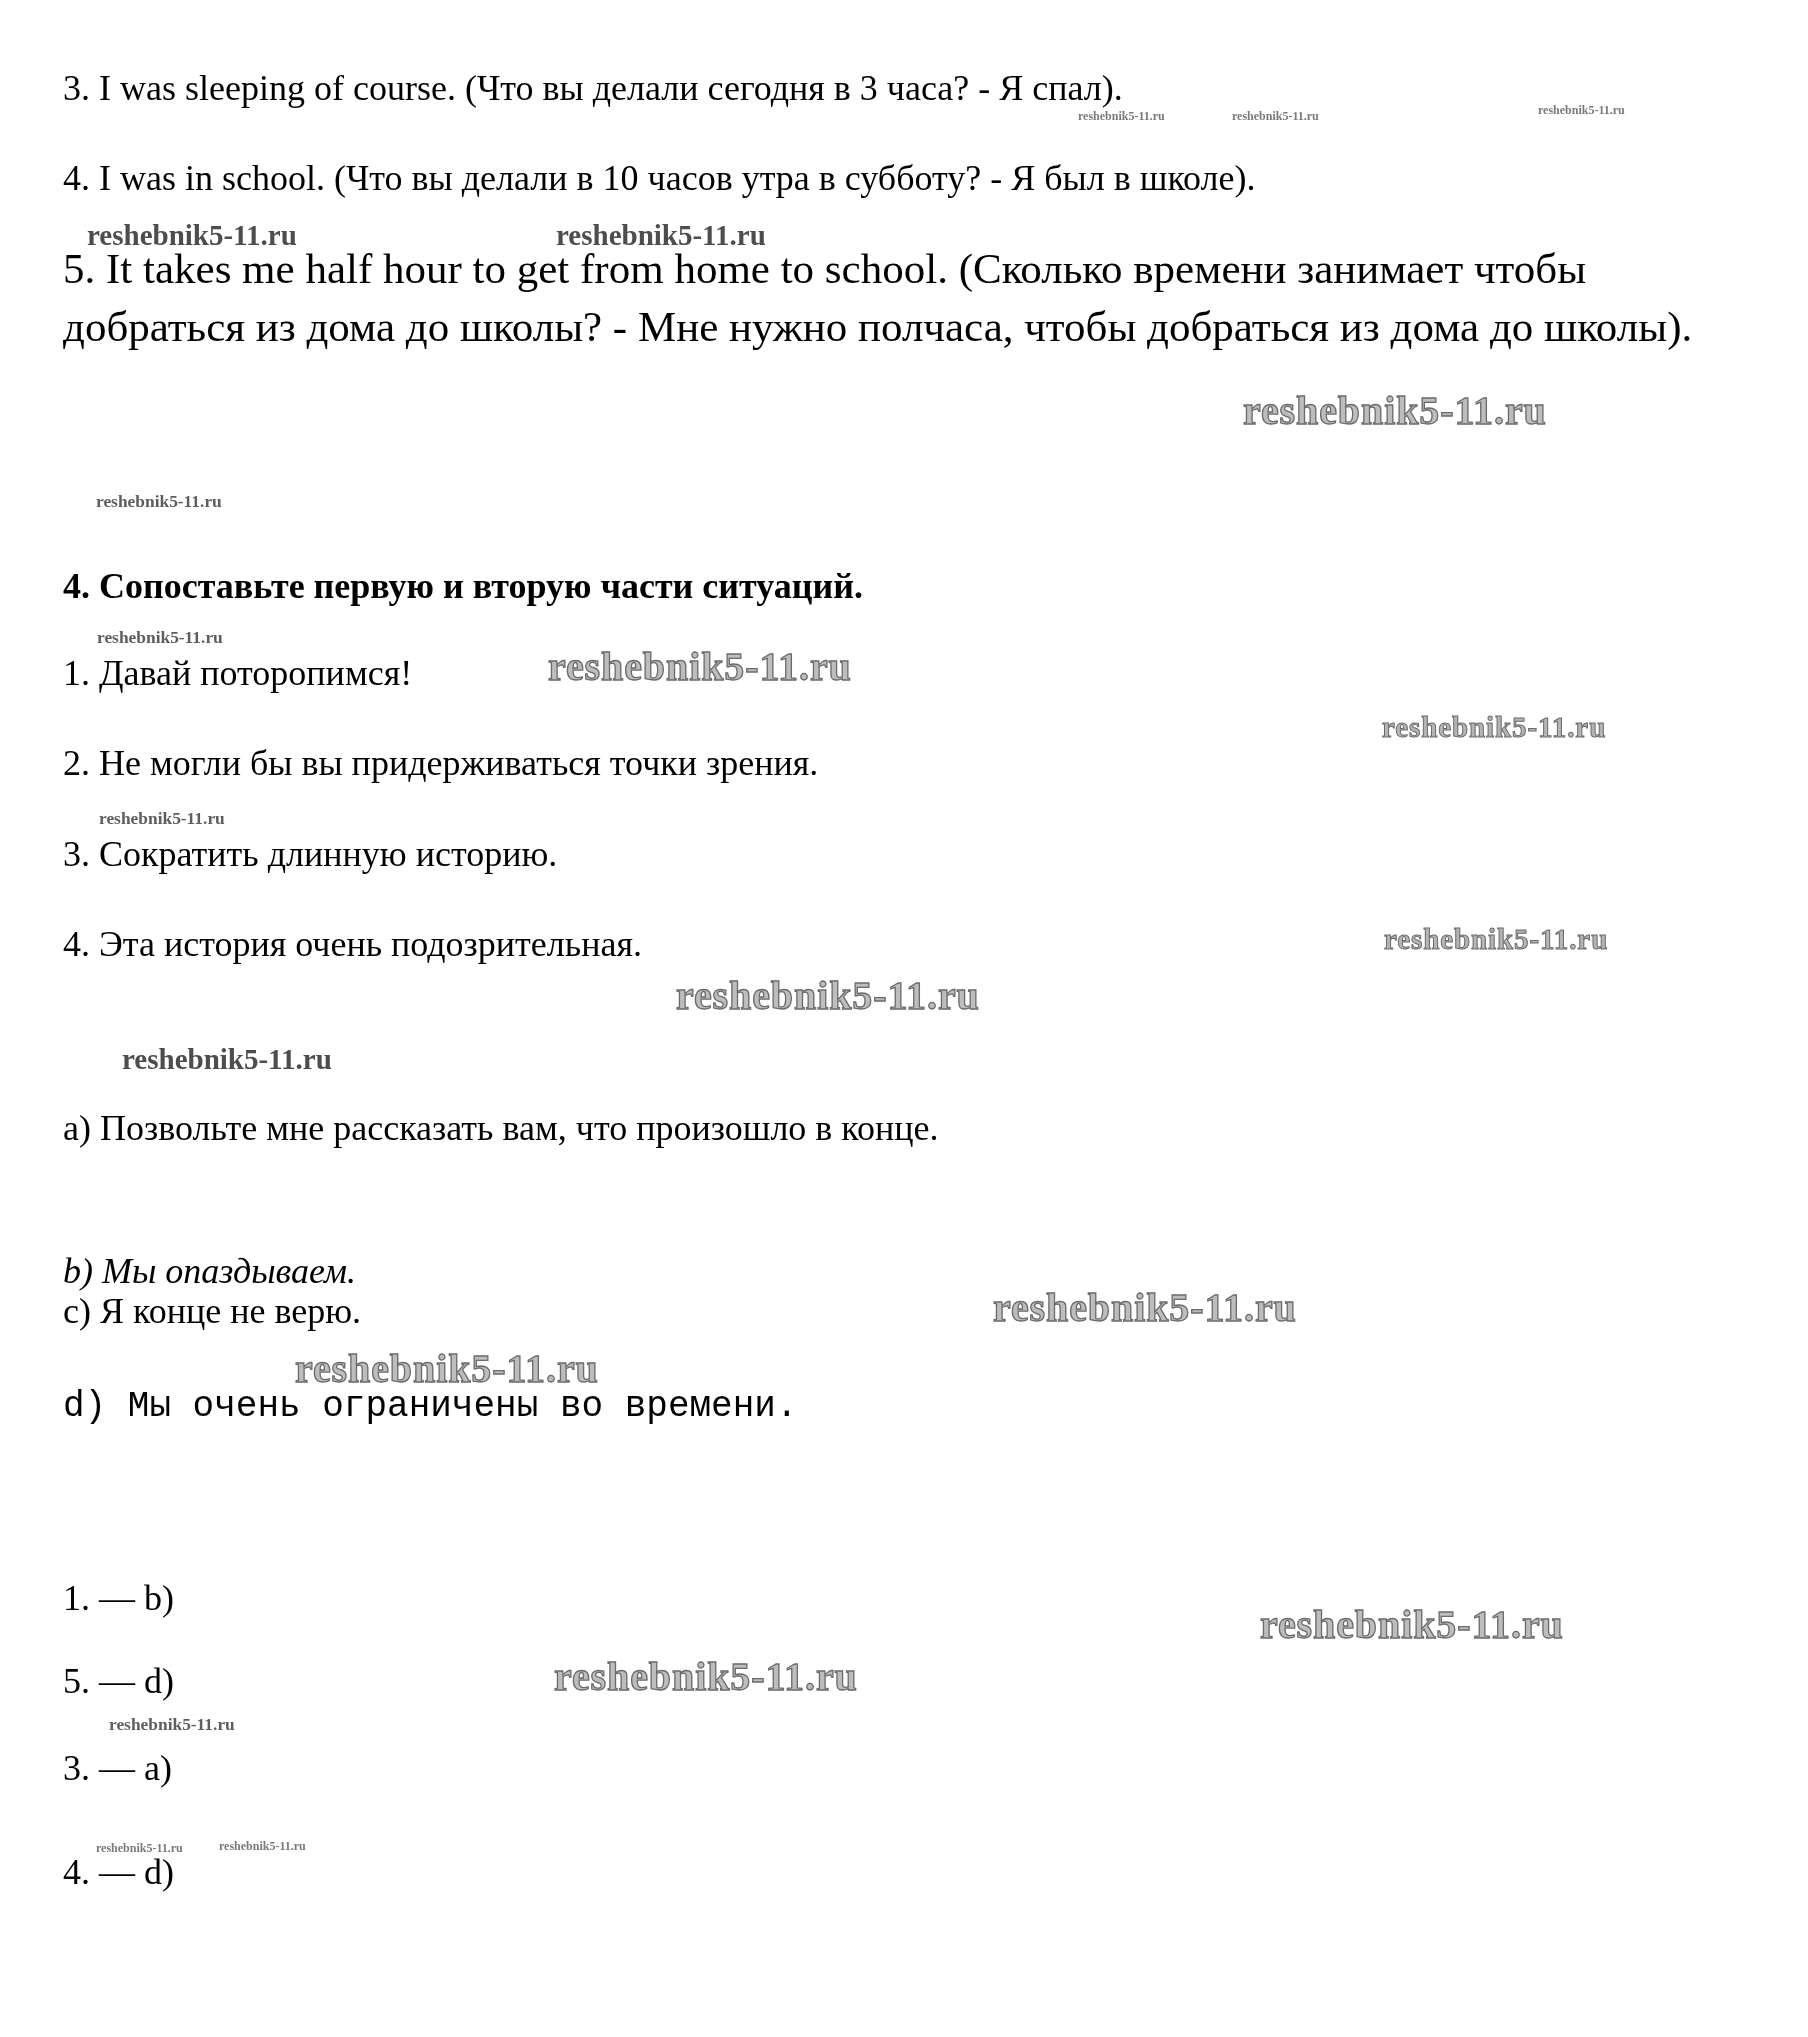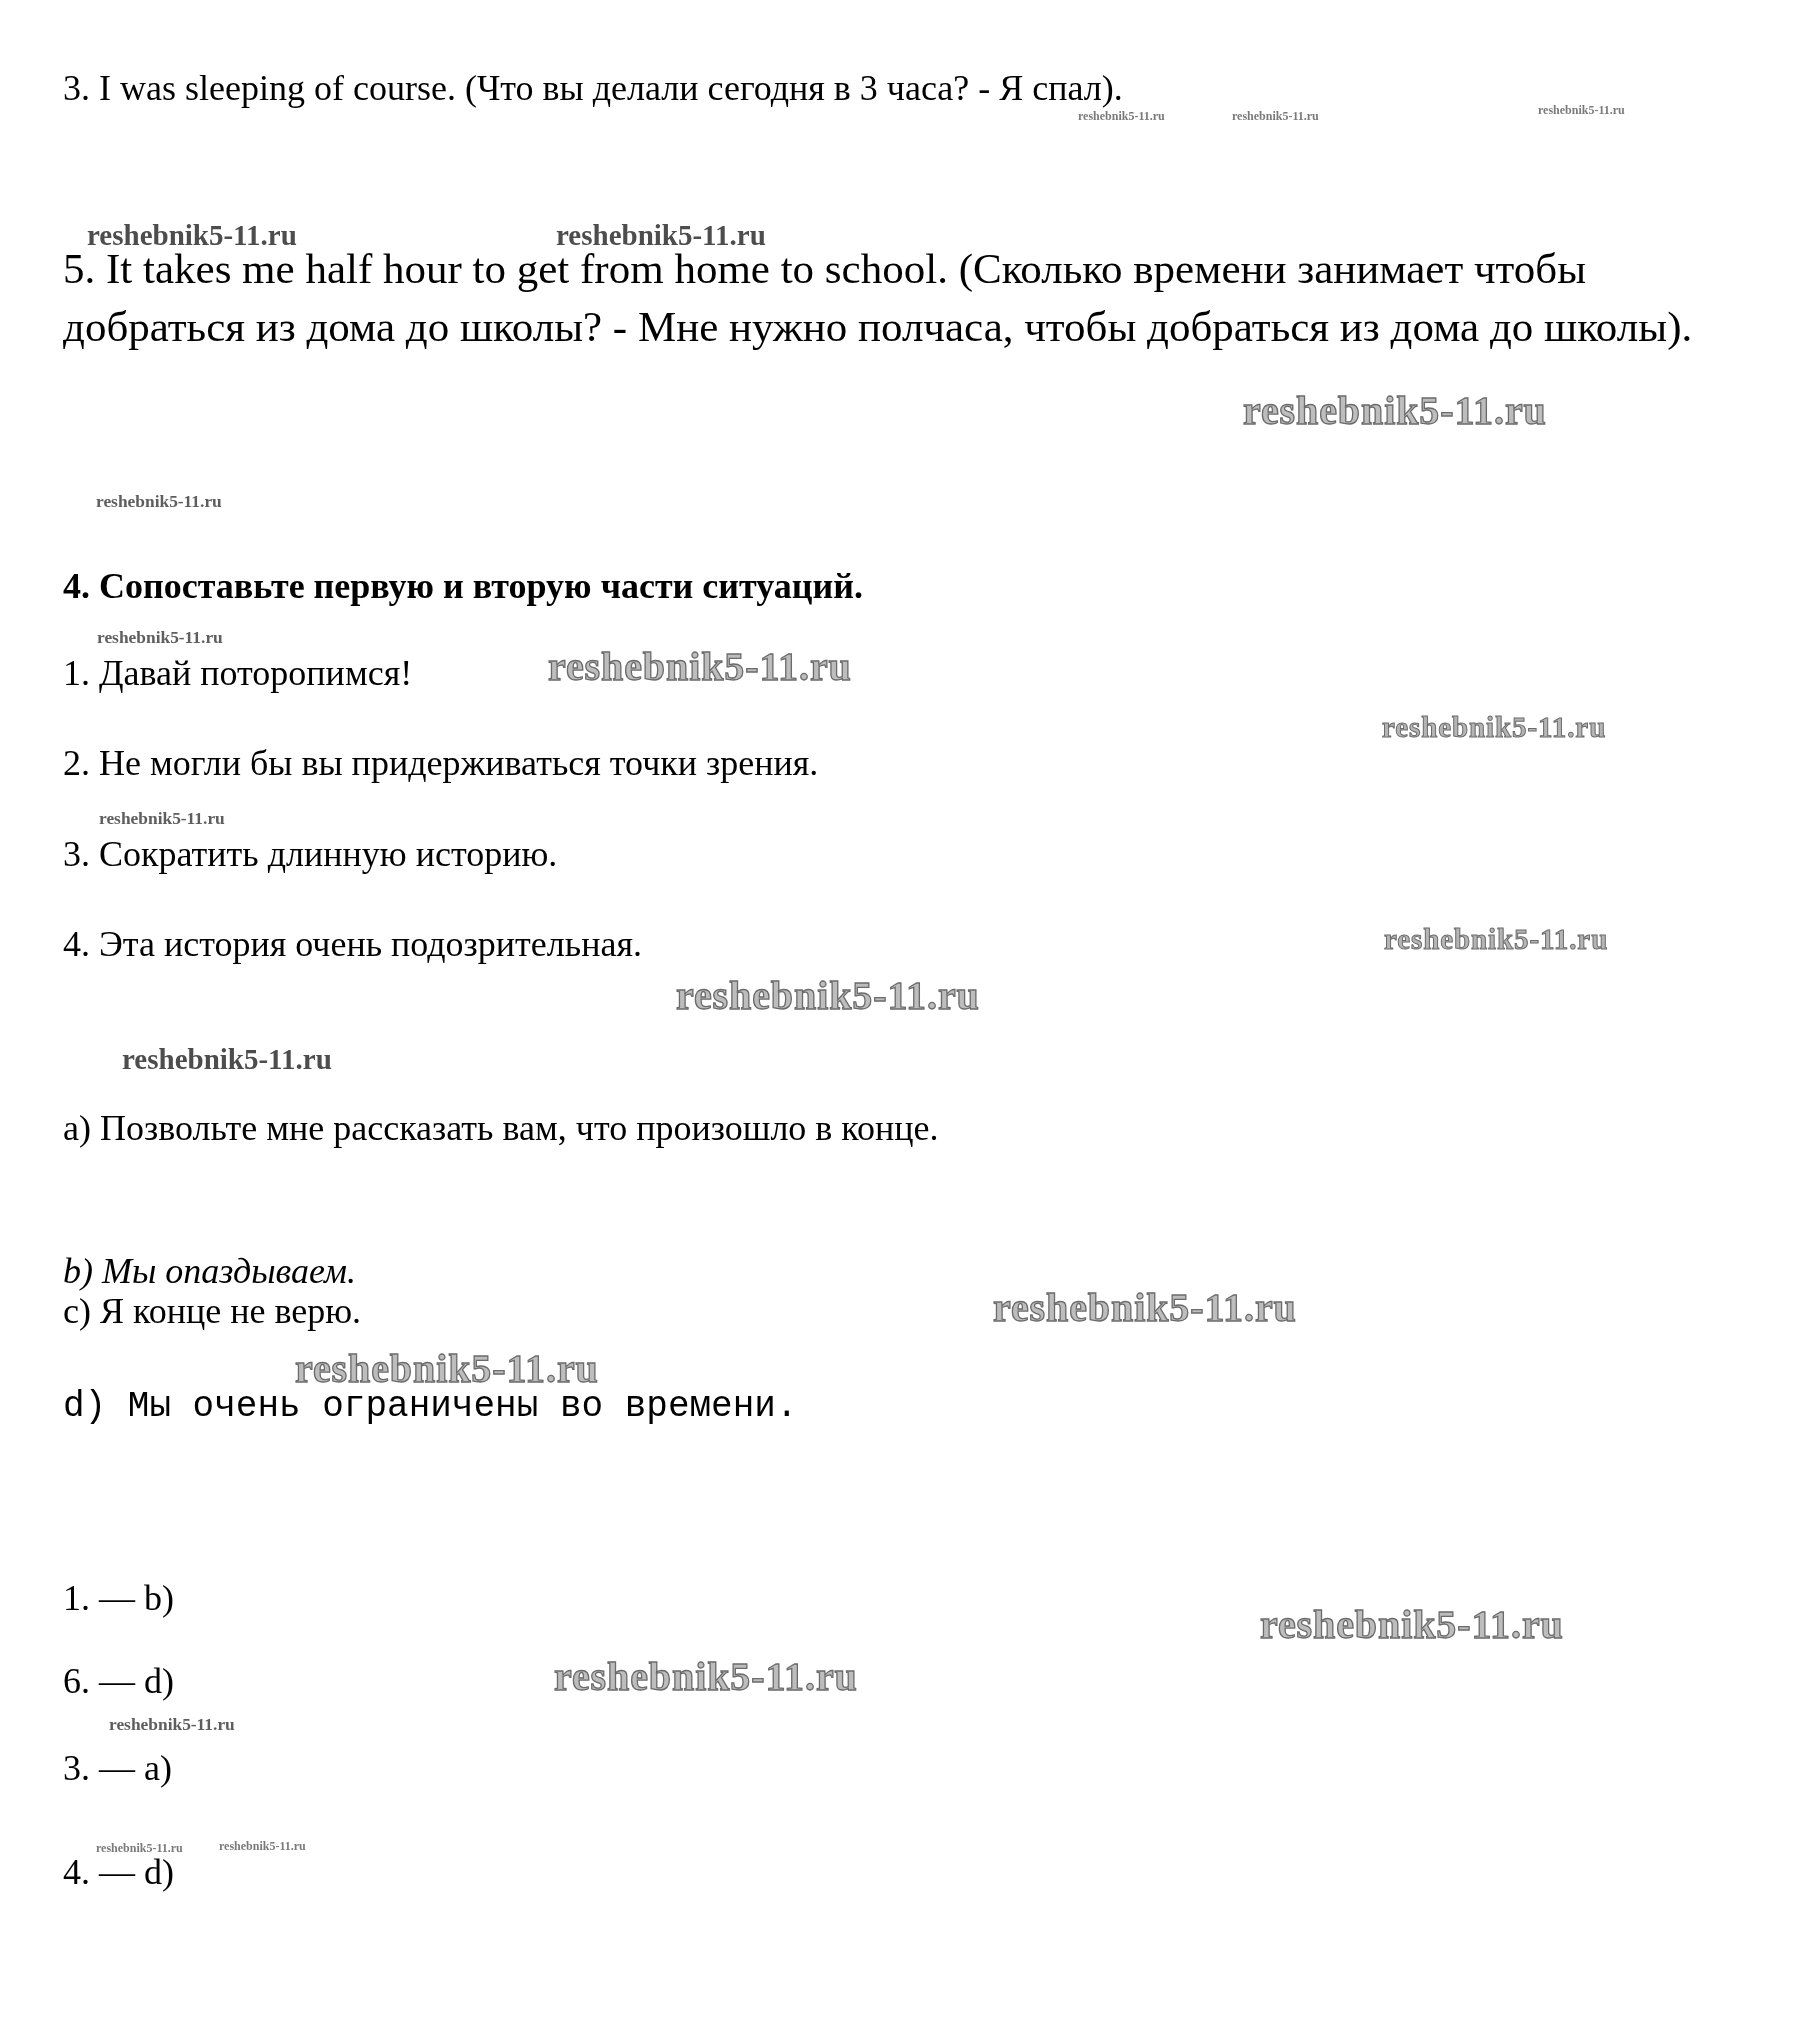--- a/index.html
+++ b/index.html
@@ -58,20 +58,21 @@
 <body>
 
 <div class="page">
 
   <div class="txt" style="top:65px;">3. I was sleeping of course. (Что вы делали сегодня в 3 часа? - Я спал).</div>
 
   <span class="wm wm-tiny" style="left:1078px; top:109px;">reshebnik5-11.ru</span>
   <span class="wm wm-tiny" style="left:1232px; top:109px;">reshebnik5-11.ru</span>
   <span class="wm wm-tiny" style="left:1538px; top:103px;">reshebnik5-11.ru</span>
 
+  <div class="txt" style="top:155px;">4. I was in school. (Что вы делали в 10 часов утра в субботу? - Я был в школе).</div>
 
   <span class="wm wm-med" style="left:87px; top:219px;">reshebnik5-11.ru</span>
   <span class="wm wm-med" style="left:556px; top:219px;">reshebnik5-11.ru</span>
 
   <div class="para" style="top:240px;">5. It takes me half hour to get from home to school. (Сколько времени занимает чтобы добраться из дома до школы? - Мне нужно полчаса, чтобы добраться из дома до школы).</div>
 
   <span class="wm wm-large" style="left:1243px; top:387px;">reshebnik5-11.ru</span>
 
   <span class="wm wm-small" style="left:96px; top:491px;">reshebnik5-11.ru</span>
 
@@ -104,21 +105,21 @@
   <div class="txt" style="top:1288px;">c) Я конце не верю.</div>
   <span class="wm wm-large" style="left:993px; top:1284px;">reshebnik5-11.ru</span>
 
   <span class="wm wm-large" style="left:295px; top:1345px;">reshebnik5-11.ru</span>
 
   <div class="txt" style="top:1384px;font-family:Liberation Mono, monospace;">d) Мы очень ограничены во времени.</div>
 
   <div class="txt" style="top:1575px;">1. — b)</div>
   <span class="wm wm-large" style="left:1260px; top:1601px;">reshebnik5-11.ru</span>
 
-  <div class="txt" style="top:1658px;">6. — d)</div>
+  <div class="txt" style="top:1658px;">5. — d)</div>
   <span class="wm wm-large" style="left:554px; top:1653px;">reshebnik5-11.ru</span>
 
   <span class="wm wm-small" style="left:109px; top:1714px;">reshebnik5-11.ru</span>
 
   <div class="txt" style="top:1745px;">3. — a)</div>
 
   <span class="wm wm-tiny" style="left:96px; top:1841px;">reshebnik5-11.ru</span>
   <span class="wm wm-tiny" style="left:219px; top:1839px;">reshebnik5-11.ru</span>
 
   <div class="txt" style="top:1849px;">4. — d)</div>

